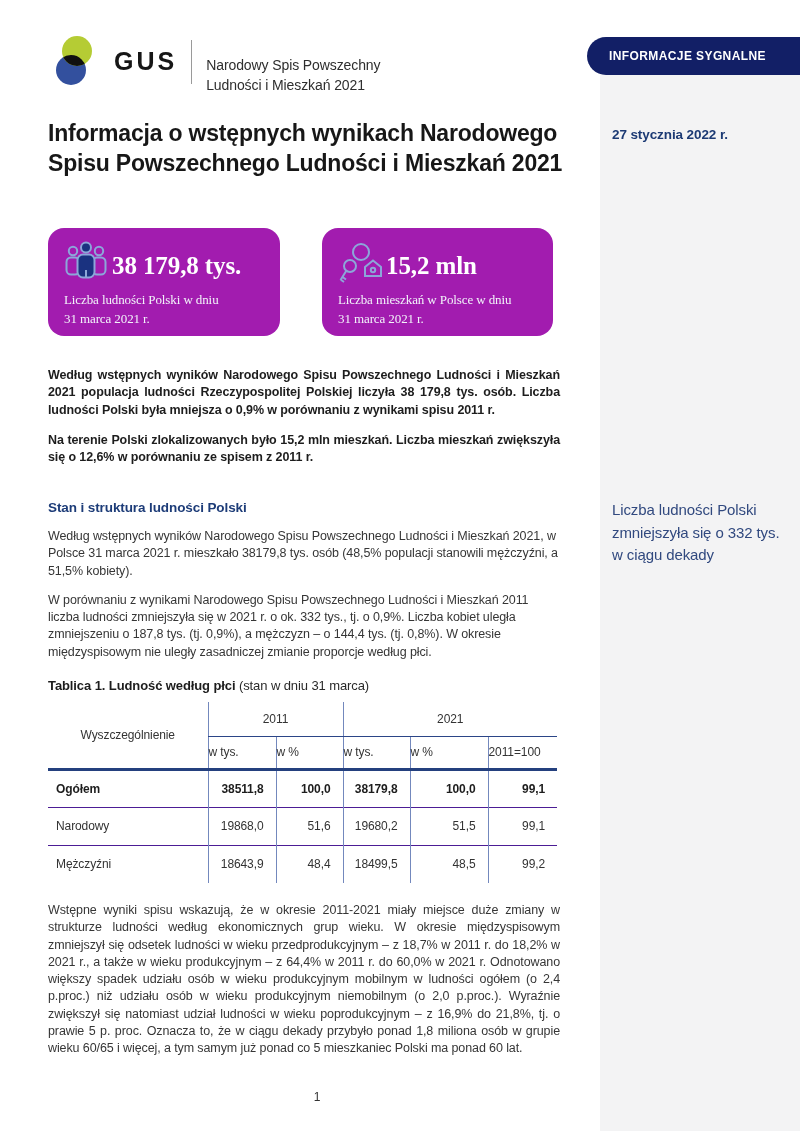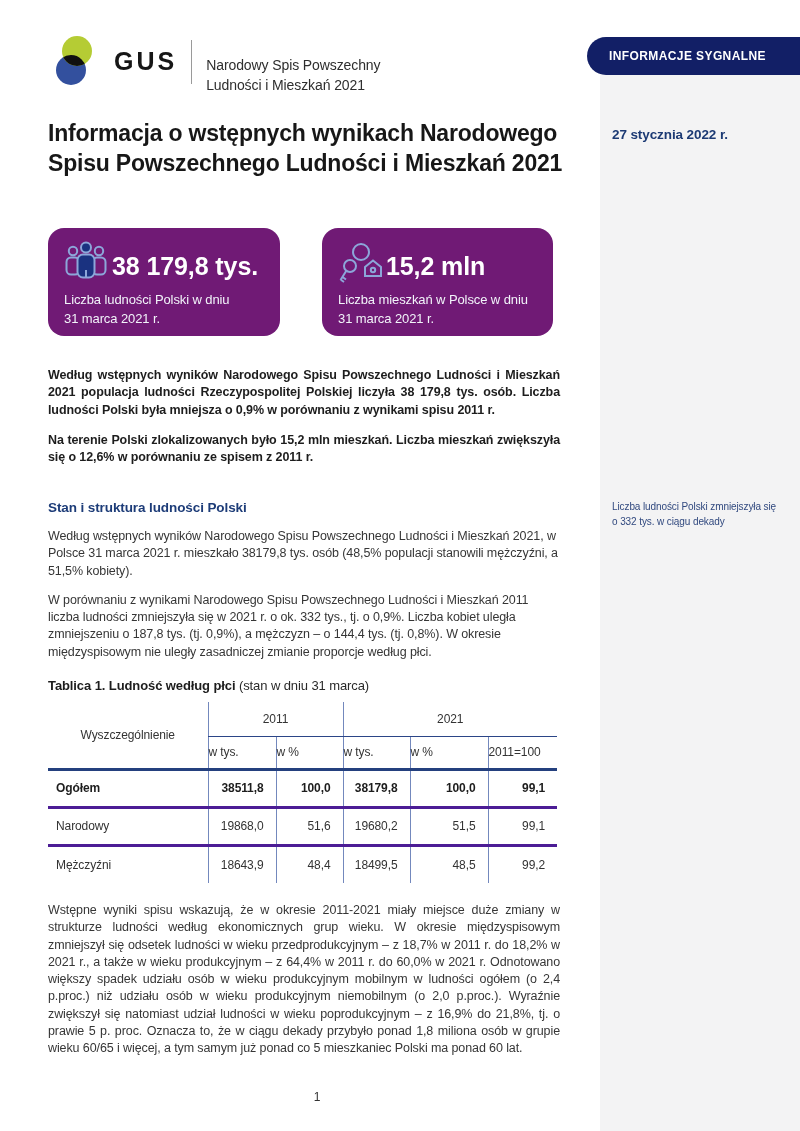--- a/index.html
+++ b/index.html
@@ -28,51 +28,51 @@
   .badge span { color:#ffffff; font-size:12px; font-weight:bold; letter-spacing:0.4px; }
   .date { position:absolute; left:612px; top:127px; font-size:13.5px; font-weight:bold; color:#1c3a74; }
 
   
   .title {
     position:absolute; left:48px; top:118px; width:548px;
     font-size:23px; line-height:1.32; font-weight:bold; color:#171717; letter-spacing:-0.2px;
   }
 
   
-  .card { position:absolute; top:228px; height:108px; background:#701a75; border-radius:16px; color:#ffffff; }
+  .card { position:absolute; top:228px; height:108px; background:#a21caf; border-radius:16px; color:#ffffff;font-family:Liberation Serif, serif; }
   .card-1 { left:48px; width:232px; }
   .card-2 { left:322px; width:231px; }
   .card-icon { position:absolute; left:15px; top:12px; }
   .card-value { position:absolute; left:64px; top:24px; font-size:25px; font-weight:bold; color:#ffffff; white-space:nowrap; }
   .card-label { position:absolute; left:16px; top:62px; font-size:13px; line-height:1.48; color:#f2f4fa; }
 
   
   .lead { position:absolute; left:48px; top:367px; width:512px; }
   .lead p { font-size:12.5px; font-weight:bold; color:#1d1d1d; line-height:1.38; text-align:justify; margin-bottom:13px; }
 
   .section { position:absolute; left:48px; top:500px; width:512px; }
   .section h2 { font-size:13.5px; font-weight:bold; color:#1d3c78; margin-bottom:13px; }
   .section p { font-size:12.5px; line-height:1.38; margin-bottom:12px; color:#363636; }
 
-  .side-note { position:absolute; left:612px; top:499px; width:172px; font-size:10px; line-height:1.5; color:#31497f; }
+  .side-note { position:absolute; left:612px; top:499px; width:172px; font-size:15px; line-height:1.5; color:#31497f; }
 
   
   .table-block { position:absolute; left:48px; top:678px; width:509px; }
   .table-title { font-size:13px; color:#2a2a2a; margin-bottom:9px; }
   .table-title b { color:#1d1d1d; }
   table { border-collapse:collapse; table-layout:fixed; width:509px; font-size:12px; color:#333333; }
   th { font-weight:normal; }
   thead .yr-row th { height:34px; text-align:center; vertical-align:middle; }
   thead .sub-row th { height:33px; text-align:left; vertical-align:middle; }
   th.spec { text-align:center; vertical-align:middle; }
   .v { border-left:1px solid #7388bd; }
   th.yr { border-bottom:1px solid #2b4587; }
   thead { border-bottom:3px solid #24407e; }
   tbody td { height:38px; vertical-align:middle; }
-  tbody tr { border-bottom:3px solid #4c1d95; }
+  tbody tr { border-bottom:1px solid #4c1d95; }
   tbody tr:last-child { border-bottom:none; }
   td.lbl { text-align:left; padding-left:8px; }
   td.num { text-align:right; padding-right:12px; }
   tr.total td { font-weight:bold; color:#1d1d1d; }
 
   .closing { position:absolute; left:48px; top:902px; width:512px; }
   .closing p { font-size:12.5px; line-height:1.38; text-align:justify; color:#363636; }
 
   .page-number { position:absolute; left:297px; top:1090px; width:40px; text-align:center; font-size:12px; color:#333333; }
 </style>

